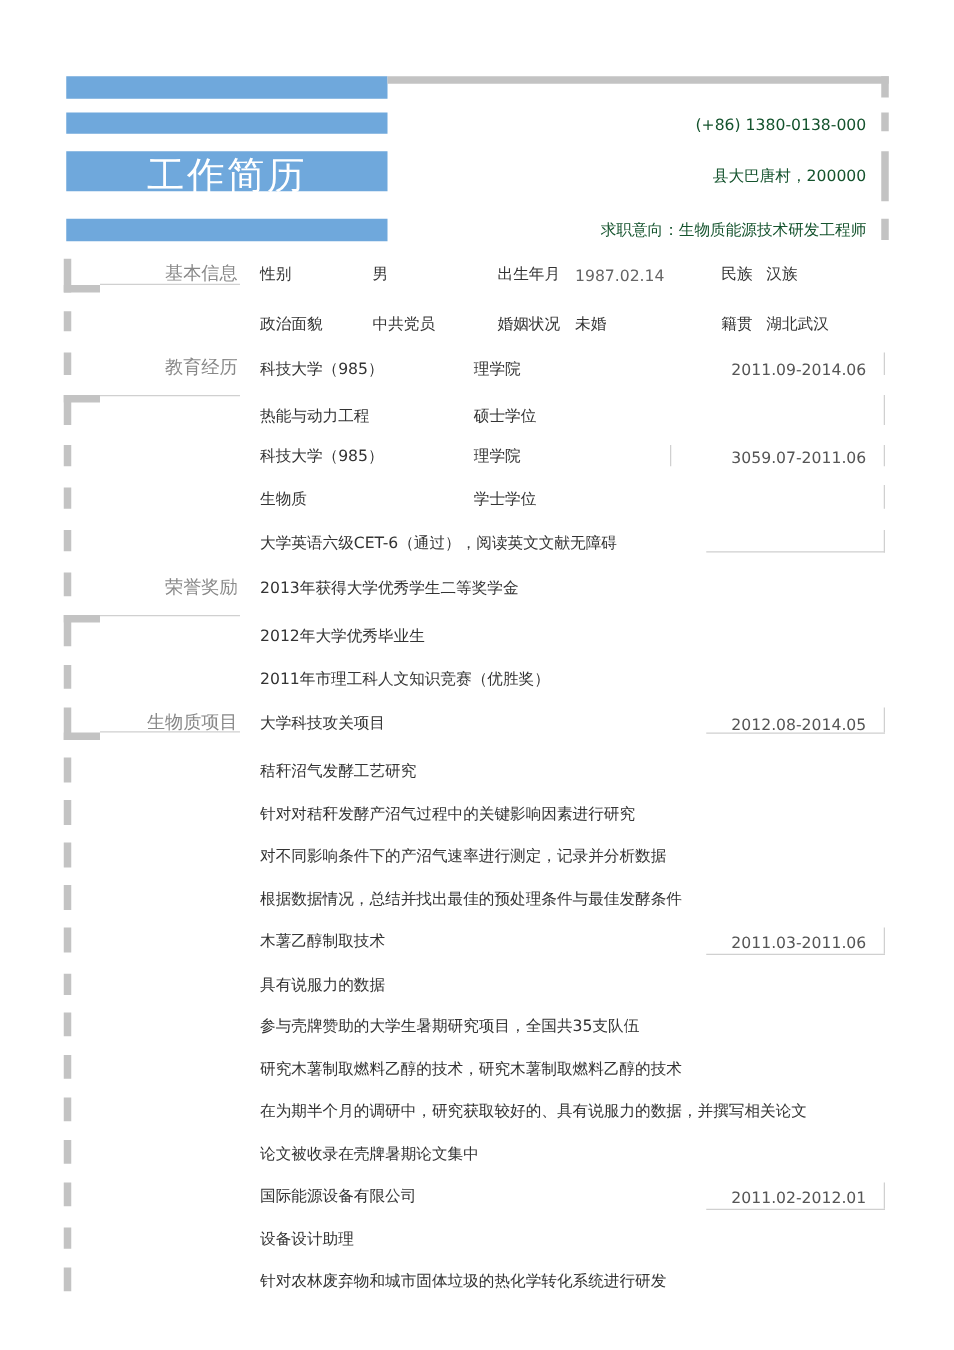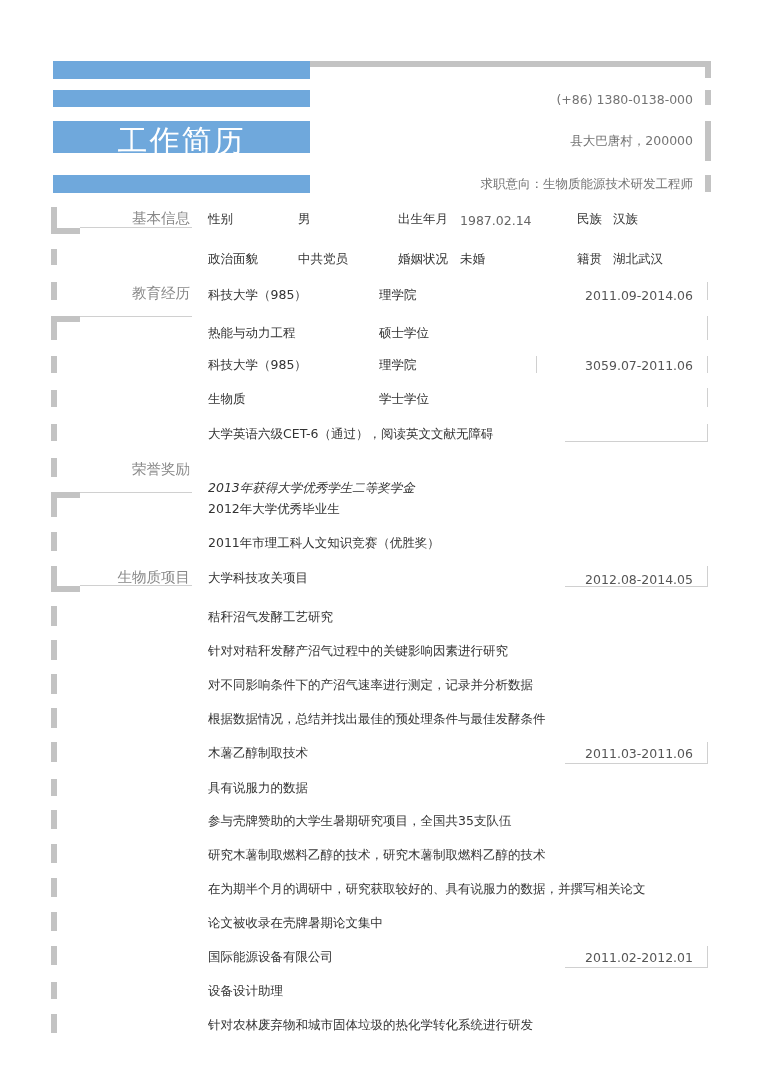--- a/index.html
+++ b/index.html
@@ -10,21 +10,21 @@
     }
     .abs { position: absolute; }
     .blue { background: #6fa8dc; }
     .gray { background: #c3c3c3; }
     .title {
       color: #ffffff; font-family: "DejaVu Serif", "Liberation Serif", serif;
       font-size: 30px; letter-spacing: 2px; text-align: center;
       line-height: 40px;
     }
     .hinfo {
-      font-size: 12.5px; color: #737373; text-align: center; white-space: nowrap;
+      font-size: 12.5px; color: #14532d; text-align: center; white-space: nowrap;
     }
     .sec-label {
       font-family: "DejaVu Serif", "Liberation Serif", serif;
       font-size: 14.5px; color: #888888; text-align: right; width: 150px; white-space: nowrap;
     }
     .t { font-size: 12.5px; color: #333333; white-space: nowrap; }
     .date { font-size: 12.5px; color: #555555; white-space: nowrap; text-align: right; width: 140px; }
     .num { color: #666; }
     .vbar { width: 6px; background: #c3c3c3; }
     .thin-v { width: 1px; background: #d0d0d0; }
@@ -133,21 +133,21 @@
   <span class="abs t" style="left:208px;top:391px;">生物质</span>
   <span class="abs t" style="left:379px;top:391px;">学士学位</span>
   <div class="abs thin-v" style="left:707px;top:388px;height:19px;"></div>
 
   <span class="abs t" style="left:208px;top:426px;">大学英语六级CET-6（通过），阅读英文文献无障碍</span>
   <div class="abs thin-v" style="left:707px;top:424px;height:18px;"></div>
   <div class="abs thin-h" style="left:565px;top:441px;width:143px;"></div>
 </div>
 
 <div>
-  <span class="abs t" style="left:208px;top:480px;font-style:italic;">2013年获得大学优秀学生二等奖学金</span>
+  <span class="abs t" style="left:208px;top:462px;">2013年获得大学优秀学生二等奖学金</span>
   <span class="abs t" style="left:208px;top:501px;">2012年大学优秀毕业生</span>
   <span class="abs t" style="left:208px;top:535px;">2011年市理工科人文知识竞赛（优胜奖）</span>
 </div>
 
 <div>
 
   <span class="abs t" style="left:208px;top:570px;">大学科技攻关项目</span>
   <span class="abs date" style="left:553px;top:572px;">2012.08-2014.05</span>
   <div class="abs thin-v" style="left:707px;top:566px;height:20px;"></div>
   <div class="abs thin-h" style="left:565px;top:586px;width:143px;"></div>

